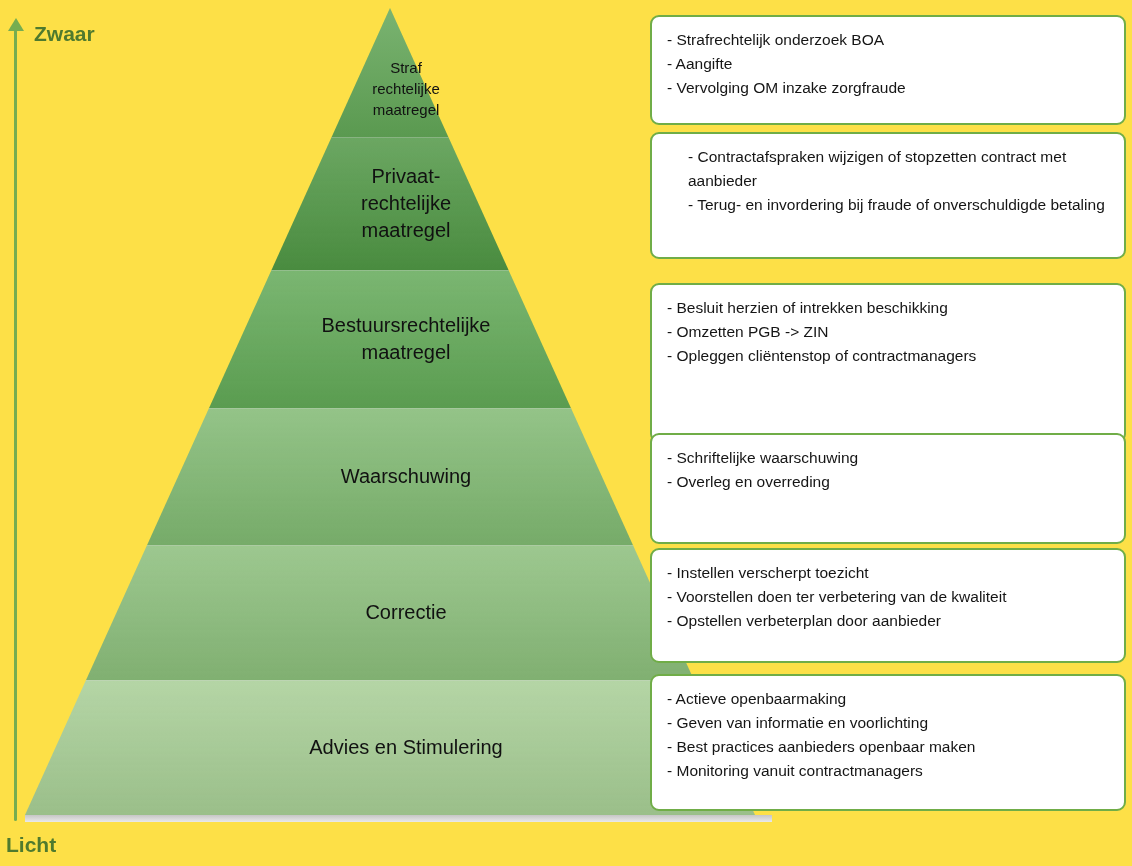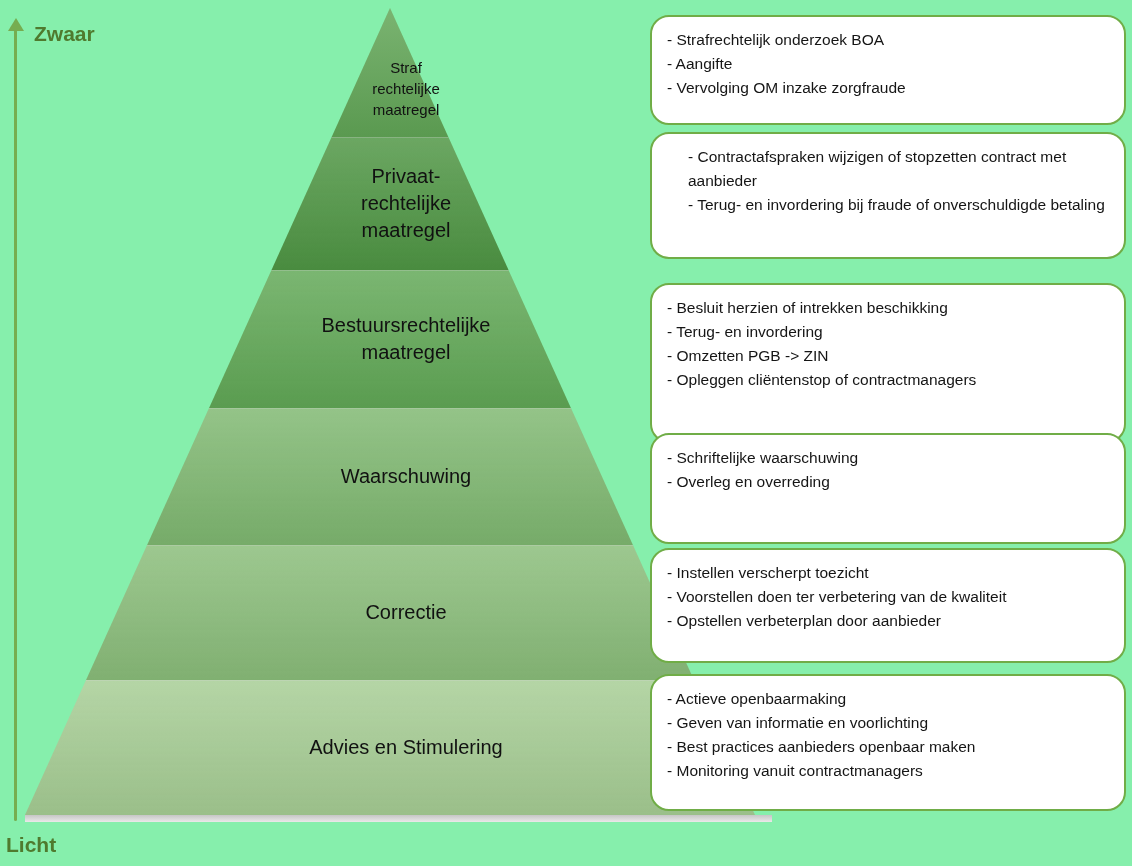--- a/index.html
+++ b/index.html
@@ -1,17 +1,17 @@
 <!DOCTYPE html>
 <html><head>
 <meta charset="utf-8">
 <style>
   html,body{margin:0;padding:0;background:#ffffff;}
   body{font-family:"Liberation Sans", sans-serif;}
-  .stage{position:relative;width:1132px;height:866px;background:#86efac;overflow:hidden;}
+  .stage{position:relative;width:1132px;height:866px;background:#fde047;overflow:hidden;}
 
   
   .axis-line{position:absolute;left:14px;top:30px;width:3px;height:791px;background:#76ad50;border-radius:2px;}
   .axis-arrowhead{position:absolute;left:8px;top:18px;width:0;height:0;
     border-left:8px solid transparent;border-right:8px solid transparent;border-bottom:13px solid #76ad50;}
   .axis-label{position:absolute;font-weight:bold;font-size:21px;color:#4f7a2e;}
   .axis-label.top{left:34px;top:22px;}
   .axis-label.bottom{left:6px;top:833px;}
 
   
@@ -29,21 +29,21 @@
   .plabel.l3{top:262px;height:138px;}
   .plabel.l4{top:400px;height:137px;}
   .plabel.l5{top:537px;height:135px;}
   .plabel.l6{top:672px;height:135px;}
 
   .base-shadow{position:absolute;left:25px;top:815px;width:747px;height:7px;
     background:linear-gradient(to bottom,#c6c6c6,#e9e9e9);}
 
   
   .dbox{position:absolute;left:650px;width:476px;box-sizing:border-box;background:#ffffff;
-    border:2px solid #70ad47;border-radius:19px;padding:11px 15px;font-size:15.5px;color:#151515;}
+    border:2px solid #70ad47;border-radius:9px;padding:11px 15px;font-size:15.5px;color:#151515;}
   .dbox .item{line-height:1.55;}
   .dbox1{top:15px;height:110px;}
   .dbox2{top:132px;height:127px;padding-left:36px;}
   .dbox3{top:283px;height:160px;}
   .dbox4{top:433px;height:111px;}
   .dbox5{top:548px;height:115px;}
   .dbox6{top:674px;height:137px;}
 </style>
 </head>
 <body>
@@ -86,21 +86,20 @@
     <div class="item">- Vervolging OM inzake zorgfraude</div>
   </div>
 
   <div class="dbox dbox2">
     <div class="item">- Contractafspraken wijzigen of stopzetten contract met aanbieder</div>
     <div class="item">- Terug- en invordering bij fraude of onverschuldigde betaling</div>
   </div>
 
   <div class="dbox dbox3">
     <div class="item">- Besluit herzien of intrekken beschikking</div>
-    <div class="item">- Terug- en invordering</div>
     <div class="item">- Omzetten PGB -&gt; ZIN</div>
     <div class="item">- Opleggen cliëntenstop of contractmanagers</div>
   </div>
 
   <div class="dbox dbox5">
     <div class="item">- Instellen verscherpt toezicht</div>
     <div class="item">- Voorstellen doen ter verbetering van de kwaliteit</div>
     <div class="item">- Opstellen verbeterplan door aanbieder</div>
   </div>
 

